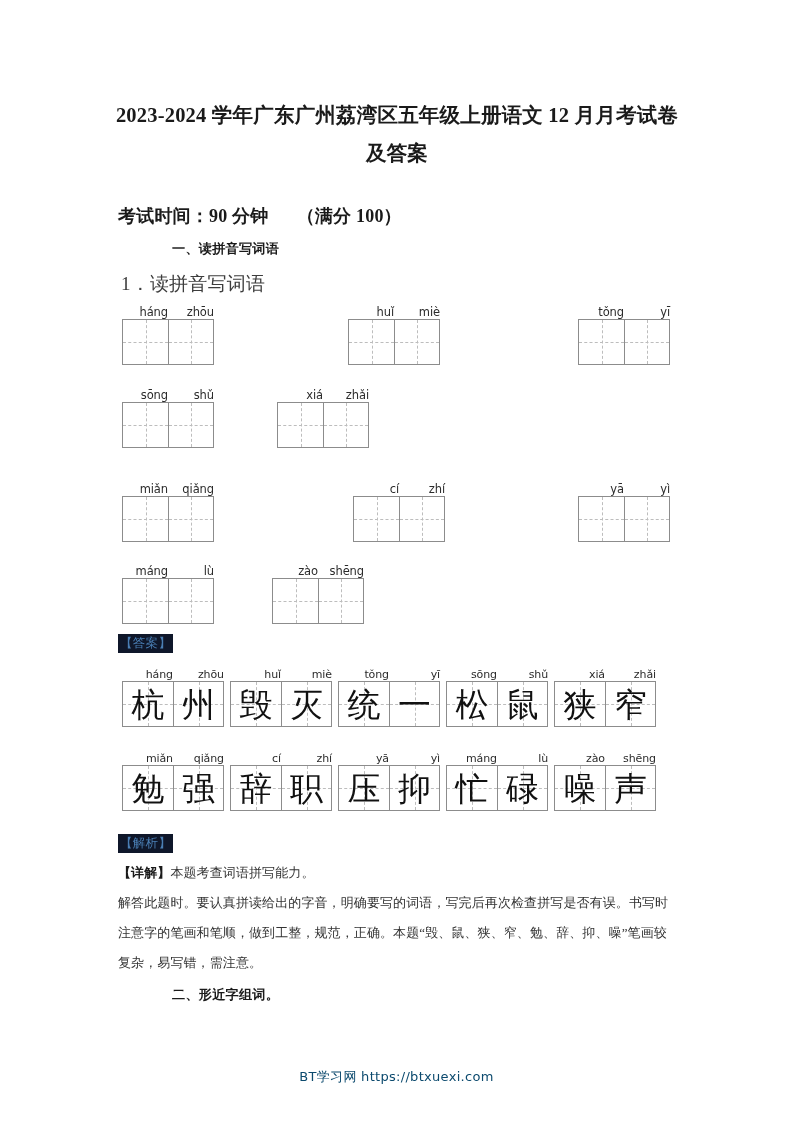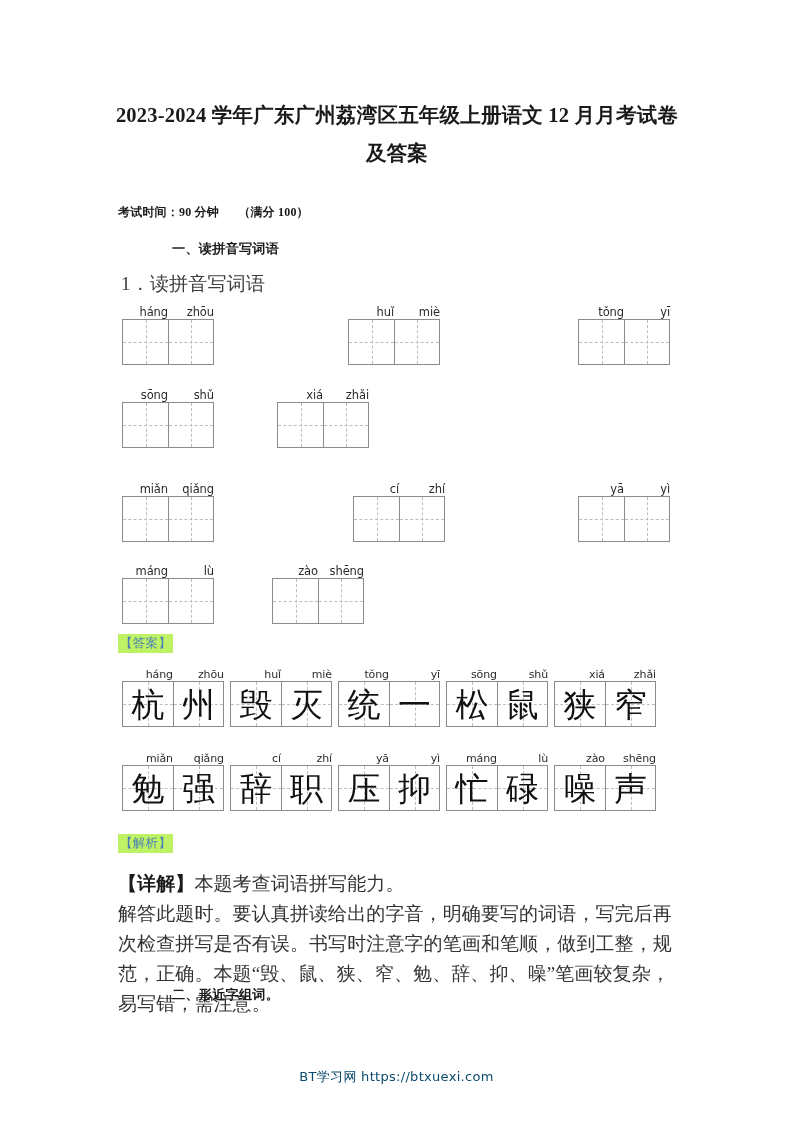--- a/index.html
+++ b/index.html
@@ -35,21 +35,21 @@
     line-height: 38px;
     letter-spacing: 0.2px;
     color: #1a1a1a;
   }
 
   
   .exam-meta {
     position: absolute;
     left: 118px;
     top: 204px;
-    font-size: 12px;
+    font-size: 18px;
     font-weight: bold;
     letter-spacing: 0.2px;
     white-space: pre;
   }
   .section-head {
     position: absolute;
     left: 128px;
     font-size: 13.2px;
     font-weight: bold;
     letter-spacing: 0.2px;
@@ -123,33 +123,32 @@
 
   
   .ans-group .pinyin-cell { width: 51px; font-size: 11px; }
   .ans-group .tzg-cell { width: 50px; height: 44px; }
 
   
   .tag-label {
     position: absolute;
     font-size: 12.5px;
     color: #4a7fb5;
-    background: #bef264;
+    background: #0f172a;
     padding: 1px 2px;
     letter-spacing: 0.3px;
   }
   .body-text {
     position: absolute;
     left: 118px;
     width: 560px;
-    font-size: 19px;
+    font-size: 13px;
     line-height: 30px;
     color: #333333;
     letter-spacing: 0.1px;
-    margin-top: 11px;
   }
   .body-text b { color: #1a1a1a; font-weight: bold; }
 
   
   .footer {
     position: absolute;
     left: 0;
     top: 1068px;
     width: 793px;
     text-align: center;

